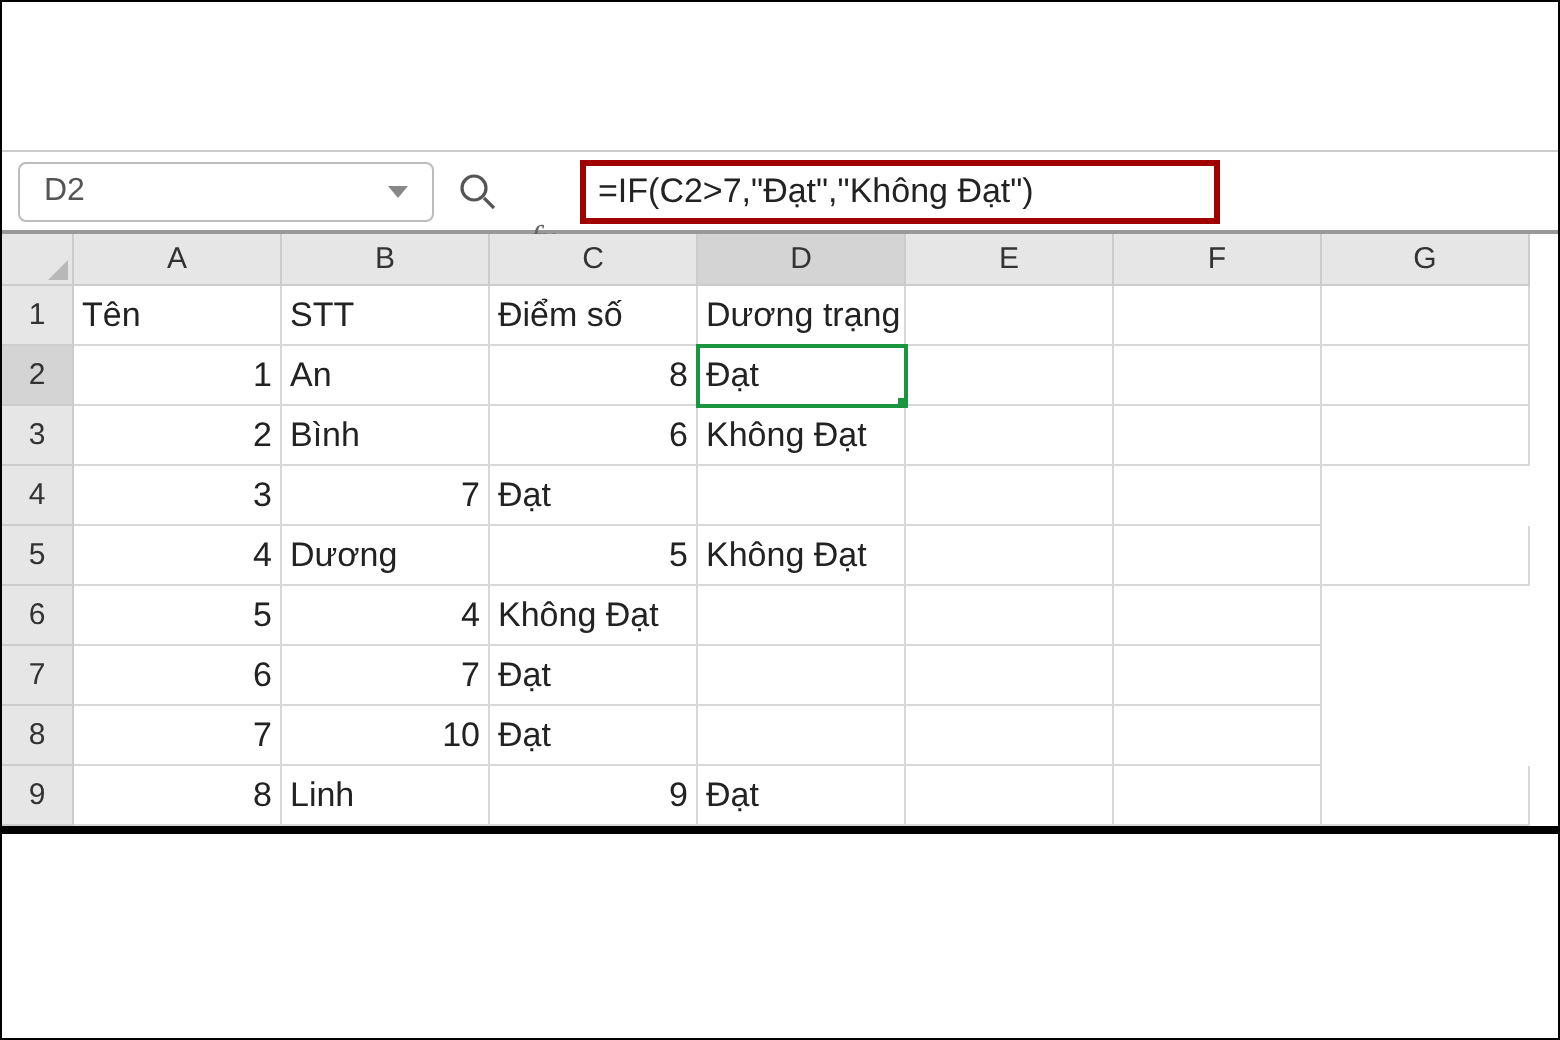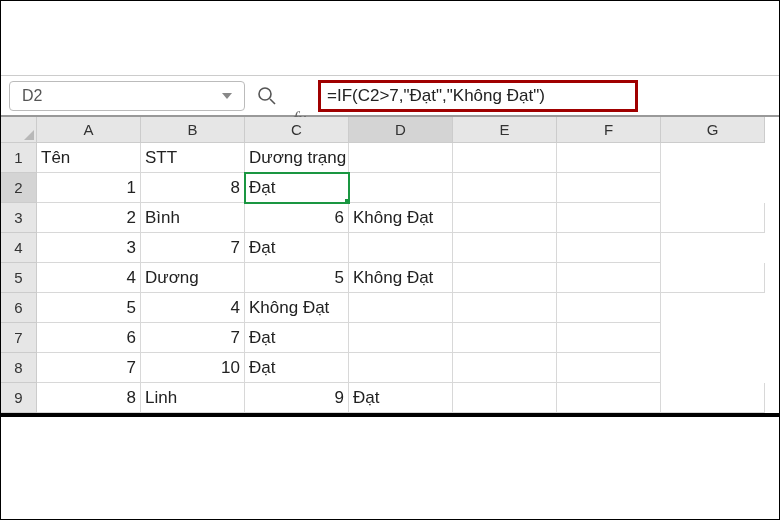--- a/index.html
+++ b/index.html
@@ -17,21 +17,21 @@
     .formula-row {
       display: flex;
       align-items: center;
       height: 42px;
       border-top: 1px solid #ccc;
       border-bottom: 2px solid #999;
       padding: 0 8px;
       gap: 8px;
     }
     .namebox {
-      width: 236px;
+      width: 208px;
       height: 30px;
       border: 1px solid #bbb;
       border-radius: 4px;
       display: flex;
       align-items: center;
       padding: 0 12px;
       background: #fff;
       color: #555;
       font-size: 16px;
     }
@@ -182,29 +182,31 @@
     <div class="col-h active">D</div>
     <div class="col-h">E</div>
     <div class="col-h">F</div>
     <div class="col-h">G</div>
   </div>
 
   <div class="row">
     <div class="row-h">1</div>
     <div class="cell txt">Tên</div>
     <div class="cell txt">STT</div>
+    <div class="cell txt">Điểm số</div>
     <div class="cell txt">Dương trạng</div>
     <div class="cell"></div>
     <div class="cell"></div>
     <div class="cell"></div>
   </div>
 
   <div class="row">
     <div class="row-h active">2</div>
     <div class="cell num">1</div>
+    <div class="cell txt">An</div>
     <div class="cell num">8</div>
     <div class="cell txt active">Đạt</div>
     <div class="cell"></div>
     <div class="cell"></div>
     <div class="cell"></div>
   </div>
 
   <div class="row">
     <div class="row-h">3</div>
     <div class="cell num">2</div>

